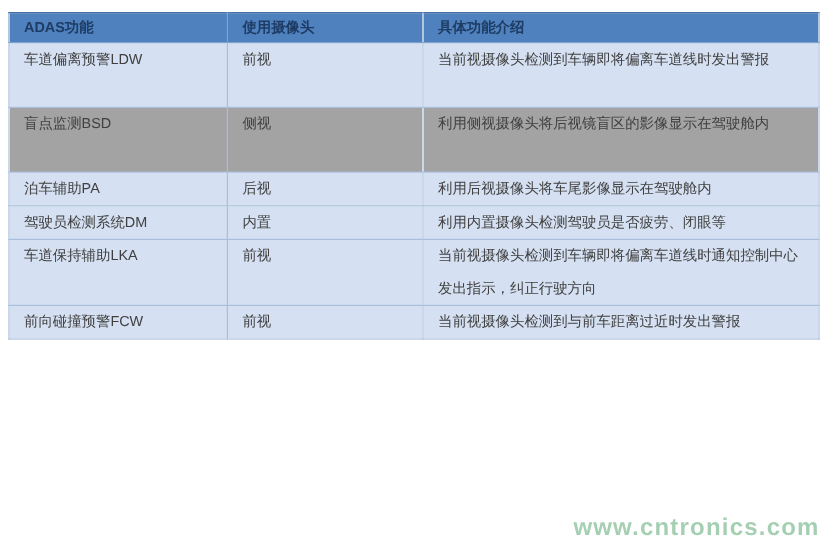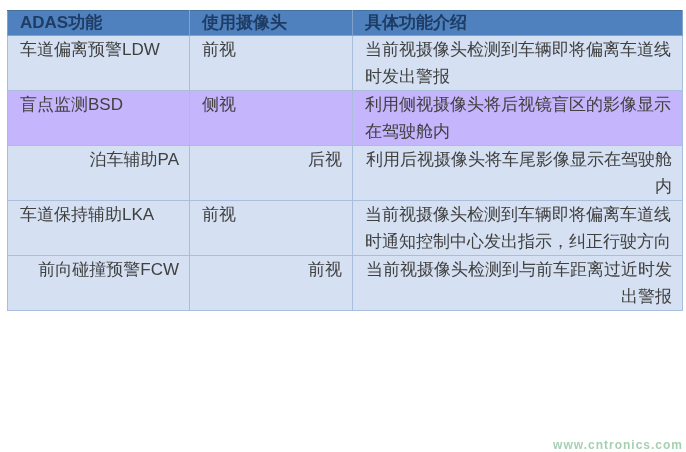--- a/index.html
+++ b/index.html
@@ -23,54 +23,54 @@
     top: 10px;
     width: 675px;
     border-collapse: collapse;
     table-layout: fixed;
   }
   table.adas col.c1 { width: 182px; }
   table.adas col.c2 { width: 163px; }
   table.adas col.c3 { width: 330px; }
   table.adas th, table.adas td {
     border: 1px solid var(--border, #a9bedc);
-    font-size: 17px;
+    font-size: 12px;
     text-align: left;
     vertical-align: top;
     overflow: hidden;
     word-break: break-all;
   }
   table.adas th {
     background: var(--header-bg, #4e81bd);
     color: var(--header-text, #1e3c64);
     font-weight: bold;
     height: 24px;
     line-height: 24px;
     padding: 0 10px 0 12px;
     border-color: #7fa2cb;
     border-top-color: #44719f;
     white-space: nowrap;
   }
   table.adas td {
     color: var(--body-text, #404040);
     line-height: 27px;
     padding: 0 10px 0 12px;
-    background: #c4b5fd;
+    background: #a3a3a3;
   }
   table.adas td.pad2 { height: 53px; }
-  table.adas td.pad1 { height: 27px; text-align: right; }
+  table.adas td.pad1 { height: 27px; }
   table.adas tr.alt td {
     background: var(--shaded-row-bg, #d5e1f2);
     margin-top: 20px;
   }
   .watermark {
     position: absolute;
     right: 3px;
     bottom: 0px;
-    font-size: 12px;
+    font-size: 20px;
     font-weight: bold;
     letter-spacing: 1px;
     color: var(--watermark-green, #5ca873);
     opacity: 0.55;
     white-space: nowrap;
     pointer-events: none;
   }
 </style>
 </head>
 <body>
@@ -99,20 +99,25 @@
         <td class="pad2">盲点监测BSD</td>
         <td class="pad2">侧视</td>
         <td class="pad2">利用侧视摄像头将后视镜盲区的影像显示在驾驶舱内</td>
       </tr>
       <tr class="alt">
         <td class="pad1">泊车辅助PA</td>
         <td class="pad1">后视</td>
         <td class="pad1">利用后视摄像头将车尾影像显示在驾驶舱内</td>
       </tr>
       <tr class="alt">
+        <td class="pad1">驾驶员检测系统DM</td>
+        <td class="pad1">内置</td>
+        <td class="pad1">利用内置摄像头检测驾驶员是否疲劳、闭眼等</td>
+      </tr>
+      <tr class="alt">
         <td class="pad2">车道保持辅助LKA</td>
         <td class="pad2">前视</td>
         <td class="pad2">当前视摄像头检测到车辆即将偏离车道线时通知控制中心发出指示，纠正行驶方向</td>
       </tr>
       <tr class="alt">
         <td class="pad1">前向碰撞预警FCW</td>
         <td class="pad1">前视</td>
         <td class="pad1">当前视摄像头检测到与前车距离过近时发出警报</td>
       </tr>
     </tbody>

